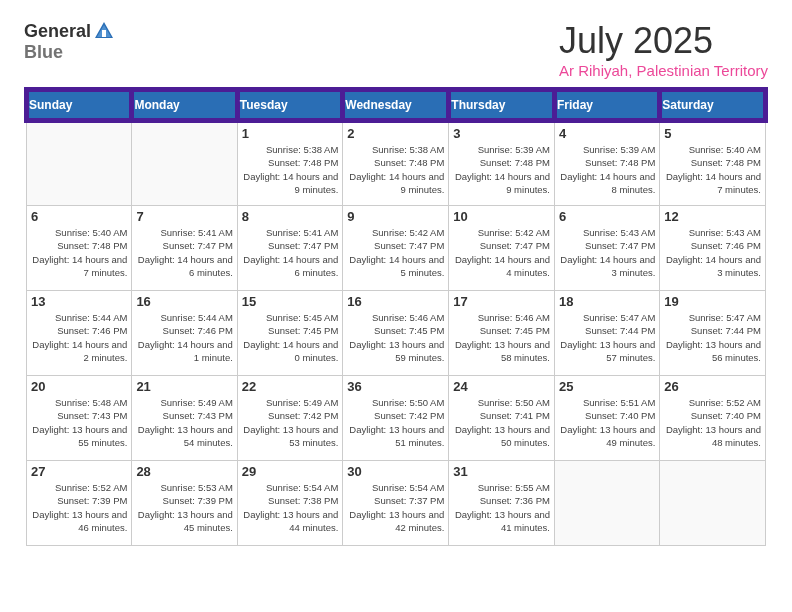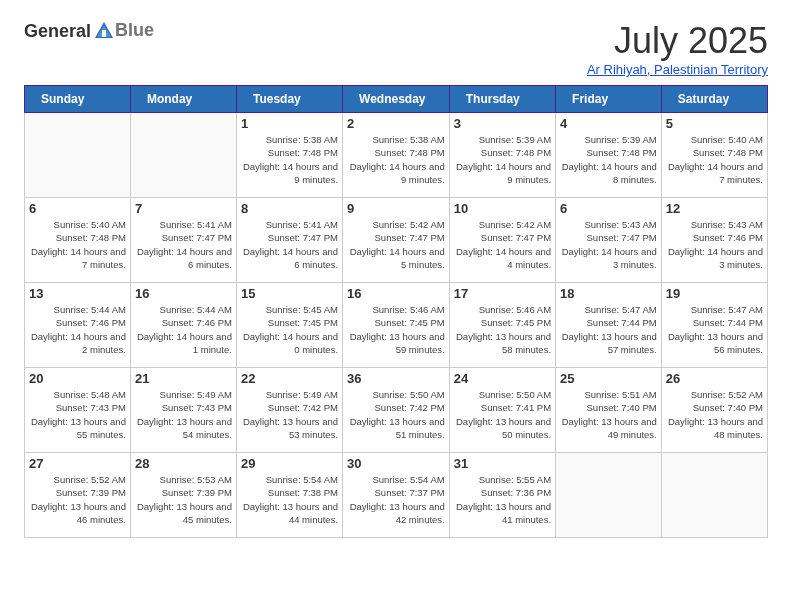--- a/index.html
+++ b/index.html
@@ -1,28 +1,28 @@
 <!DOCTYPE html>
 <html><head>
   <meta charset="utf-8">
   <style>
     * { box-sizing: border-box; margin: 0; padding: 0; }
     body { font-family: Arial, sans-serif; background: #fff; width: 792px; min-height: 612px; }
     .page { padding: 20px 24px; }
     .header { display: flex; justify-content: space-between; align-items: flex-start; margin-bottom: 8px; }
-    .logo { display: flex; flex-direction: row; }
+    .logo { display: flex; flex-direction: column; }
     .logo-text { display: flex; align-items: center; }
     .logo-general { font-size: 18px; font-weight: bold; color: #333; }
     .logo-blue { font-size: 18px; font-weight: bold; color: #737373; }
     .logo-icon { width: 22px; height: 22px; margin-left: 2px; }
-    .title-block { text-align: right; }
+    .title-block { text-align: left; }
     .calendar-title { font-size: 36px; color: #333; font-weight: normal; }
-    .calendar-subtitle { font-size: 13px; color: #1d4ed8; text-decoration: underline; }
+    .calendar-subtitle { font-size: 15px; color: #ec4899; }
     table { width: 100%; border-collapse: collapse; font-size: 10.5px; }
-    th { background-color: #2a6eb5; color: #fff; padding: 6px 16px; text-align: left; font-size: 12px; font-weight: bold; border: 1px solid #4c1d95; }
+    th { background-color: #2a6eb5; color: #fff; padding: 6px 0; text-align: left; font-size: 12px; font-weight: bold; border: 5px solid #4c1d95; }
     td { border: 1px solid #ccc; vertical-align: top; padding: 3px 4px; width: 107px; min-height: 70px; height: 85px; color: #333; }
     td.empty { background: #f9f9f9; }
     .day-num { font-size: 13px; font-weight: bold; display: block; margin-bottom: 2px; }
     .day-info { font-size: 9.5px; color: #444; line-height: 1.4; text-align: right; }
   </style>
 </head>
 <body>
 
 <div class="page">
   <div class="header">

